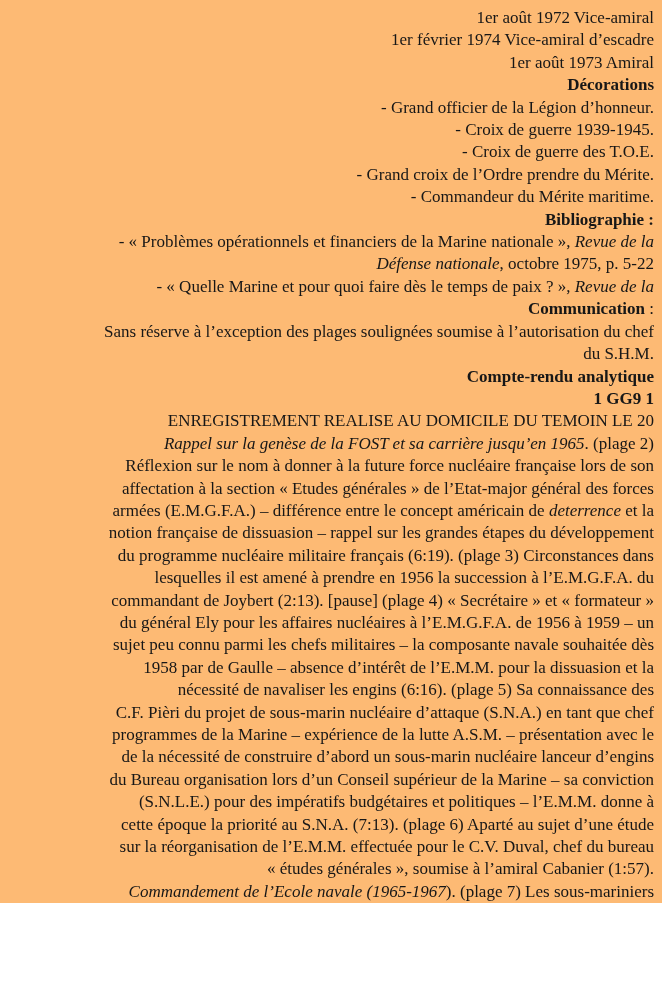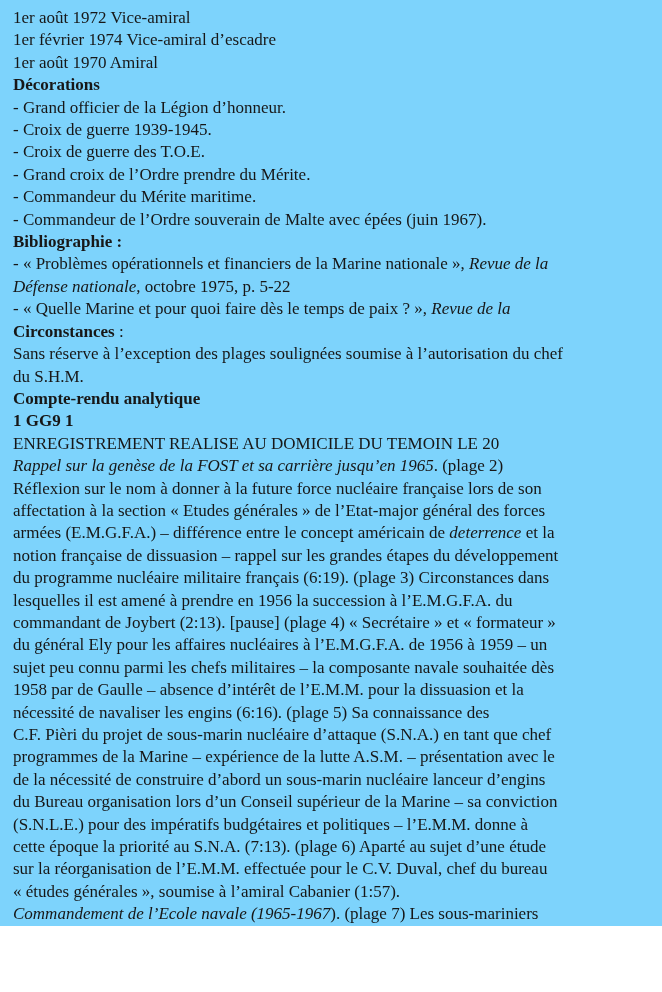--- a/index.html
+++ b/index.html
@@ -21,36 +21,35 @@
   .line {
     line-height: 22.4px;
     white-space: nowrap;
   }
   .line span.b { font-weight: bold; }
   .line span.i { font-style: italic; }
 </style>
 </head>
 <body>
 
-<div class="page" style="background: #7dd3fc; color: rgb(23, 23, 23);">
+<div class="page" style="background: #fdba74; color: rgb(23, 23, 23); text-align: right;">
     <div class="line"><span>1er août 1972 Vice-amiral</span></div>
     <div class="line"><span>1er février 1974 Vice-amiral d’escadre</span></div>
-    <div class="line"><span>1er août 1970 Amiral</span></div>
+    <div class="line"><span>1er août 1973 Amiral</span></div>
     <div class="line"><span class="b">Décorations</span></div>
     <div class="line"><span>- Grand officier de la Légion d’honneur.</span></div>
     <div class="line"><span>- Croix de guerre 1939-1945.</span></div>
     <div class="line"><span>- Croix de guerre des T.O.E.</span></div>
     <div class="line"><span>- Grand croix de l’Ordre prendre du Mérite.</span></div>
     <div class="line"><span>- Commandeur du Mérite maritime.</span></div>
-    <div class="line"><span>- Commandeur de l’Ordre souverain de Malte avec épées (juin 1967).</span></div>
     <div class="line"><span class="b">Bibliographie :</span></div>
     <div class="line"><span>- « Problèmes opérationnels et financiers de la Marine nationale », </span><span class="i">Revue de la</span></div>
     <div class="line"><span class="i">Défense nationale</span><span>, octobre 1975, p. 5-22</span></div>
     <div class="line"><span>- « Quelle Marine et pour quoi faire dès le temps de paix ? », </span><span class="i">Revue de la</span></div>
-    <div class="line"><span class="b">Circonstances</span><span> :</span></div>
+    <div class="line"><span class="b">Communication</span><span> :</span></div>
     <div class="line"><span>Sans réserve à l’exception des plages soulignées soumise à l’autorisation du chef</span></div>
     <div class="line"><span>du S.H.M.</span></div>
     <div class="line"><span class="b">Compte-rendu analytique</span></div>
     <div class="line"><span class="b">1 GG9 1</span></div>
     <div class="line"><span>ENREGISTREMENT REALISE AU DOMICILE DU TEMOIN LE 20</span></div>
     <div class="line"><span class="i">Rappel sur la genèse de la FOST et sa carrière jusqu’en 1965</span><span>. (plage 2)</span></div>
     <div class="line"><span>Réflexion sur le nom à donner à la future force nucléaire française lors de son</span></div>
     <div class="line"><span>affectation à la section « Etudes générales » de l’Etat-major général des forces</span></div>
     <div class="line"><span>armées (E.M.G.F.A.) – différence entre le concept américain de </span><span class="i">deterrence</span><span> et la</span></div>
     <div class="line"><span>notion française de dissuasion – rappel sur les grandes étapes du développement</span></div>

